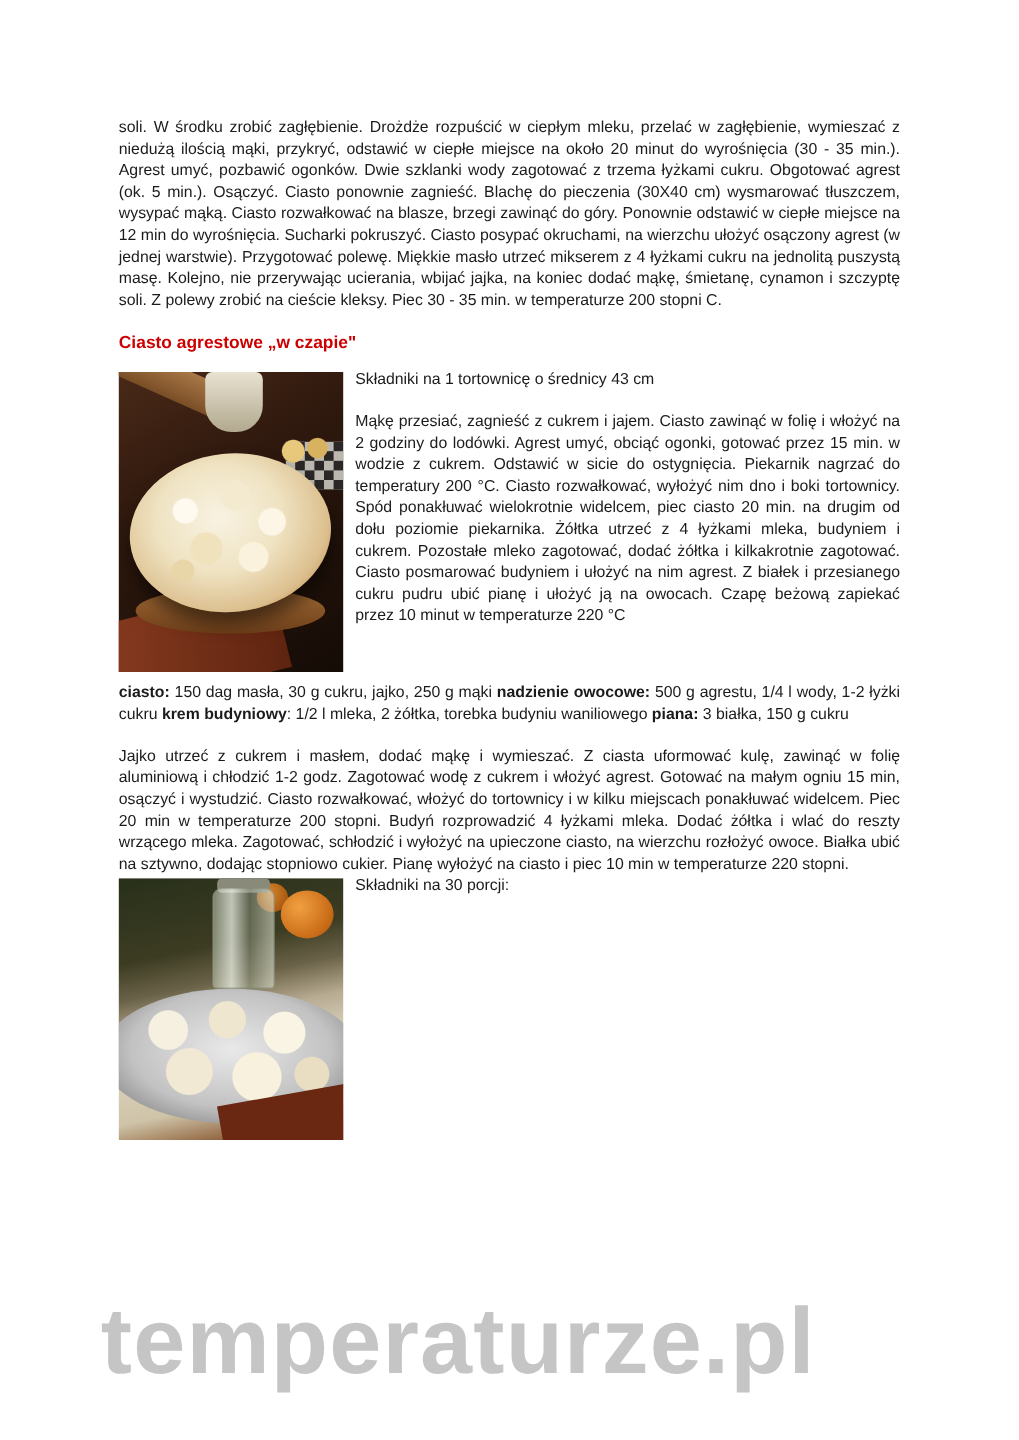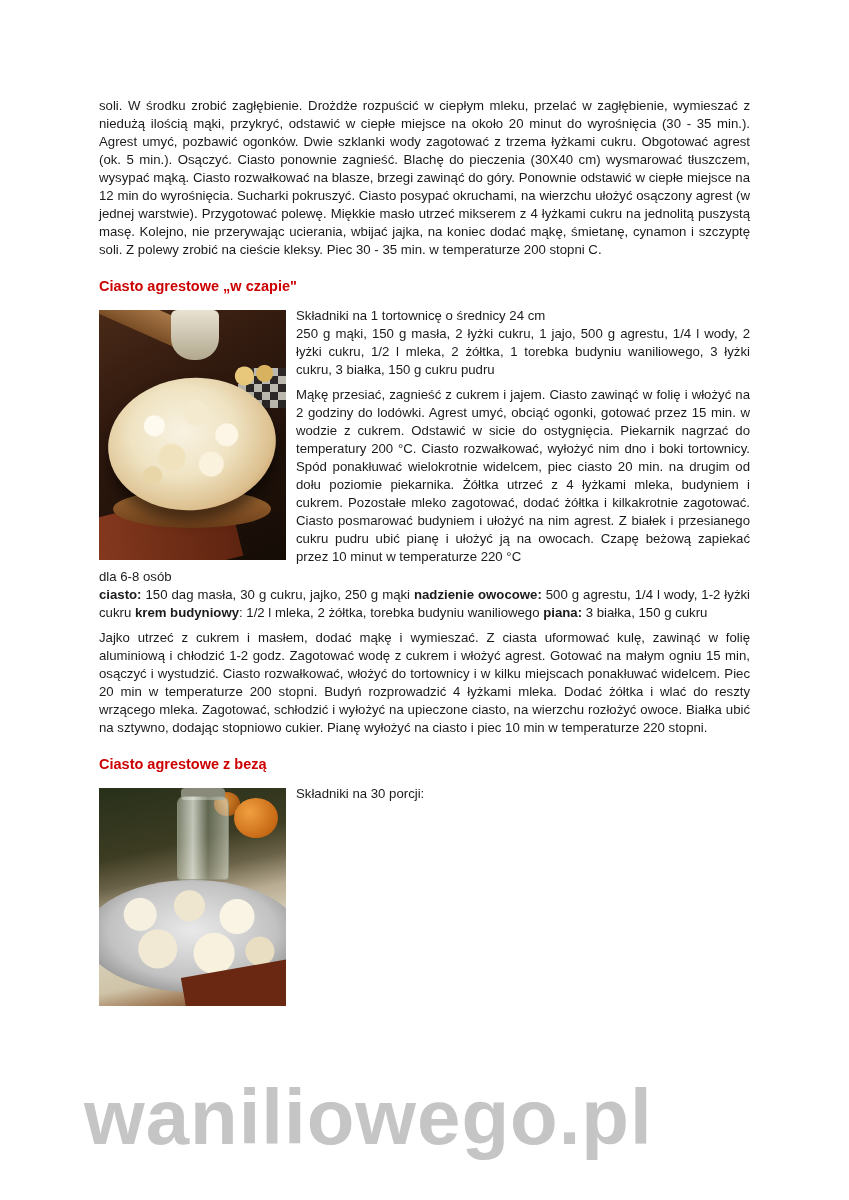--- a/index.html
+++ b/index.html
@@ -17,21 +17,21 @@
     position: absolute;
     left: 99px; top: 97px;
     width: 651px;
   }
   p.body {
     font-size: 13.2px;
     line-height: 18px;
     text-align: justify;
   }
   p.tight { margin: 0; }
-  p.spaced { margin-top: 7px; }
+  p.spaced { margin-top: 17px; }
   h2.heading {
     color: #cc0000;
     font-size: 14.5px;
     font-weight: bold;
     margin: 19px 0 13px 0;
   }
   .clearfix::after { content: ""; display: block; clear: both; }
 
   .photo {
     float: left;
@@ -120,41 +120,38 @@
     <div class="section clearfix">
       <div class="photo photo-1">
         <div class="p1-pin"></div>
         <div class="p1-jug"></div>
         <div class="p1-checker"></div>
         <div class="p1-eggs"></div>
         <div class="p1-board"></div>
         <div class="p1-crust"></div>
         <div class="p1-pie"></div>
       </div>
-      <p class="body tight">Składniki na 1 tortownicę o średnicy 24 cm</p>
-      <p class="body tight">250 g mąki, 150 g masła, 2 łyżki cukru, 1 jajo, 500 g agrestu, 1/4 l wody, 2 łyżki cukru, 1/2 l mleka, 2 żółtka, 1 torebka budyniu waniliowego, 3 łyżki cukru, 3 białka, 150 g cukru pudru</p>
+      <p class="body tight">Składniki na 1 tortownicę o średnicy 43 cm</p>
       <p class="body spaced">Mąkę przesiać, zagnieść z cukrem i jajem. Ciasto zawinąć w folię i włożyć na 2 godziny do lodówki. Agrest umyć, obciąć ogonki, gotować przez 15 min. w wodzie z cukrem. Odstawić w sicie do ostygnięcia. Piekarnik nagrzać do temperatury 200 °C. Ciasto rozwałkować, wyłożyć nim dno i boki tortownicy. Spód ponakłuwać wielokrotnie widelcem, piec ciasto 20 min. na drugim od dołu poziomie piekarnika. Żółtka utrzeć z 4 łyżkami mleka, budyniem i cukrem. Pozostałe mleko zagotować, dodać żółtka i kilkakrotnie zagotować. Ciasto posmarować budyniem i ułożyć na nim agrest. Z białek i przesianego cukru pudru ubić pianę i ułożyć ją na owocach. Czapę beżową zapiekać przez 10 minut w temperaturze 220 °C</p>
     </div>
 
     <div class="section">
-      <p class="body tight">dla 6-8 osób</p>
       <p class="body tight"><span style="font-weight: bold;">ciasto:</span><span> 150 dag masła, 30 g cukru, jajko, 250 g mąki </span><span style="font-weight: bold;">nadzienie owocowe:</span><span> 500 g agrestu, 1/4 l wody, 1-2 łyżki cukru </span><span style="font-weight: bold;">krem budyniowy</span><span>: 1/2 l mleka, 2 żółtka, torebka budyniu waniliowego </span><span style="font-weight: bold;">piana:</span><span> 3 białka, 150 g cukru</span></p>
       <p class="body spaced">Jajko utrzeć z cukrem i masłem, dodać mąkę i wymieszać. Z ciasta uformować kulę, zawinąć w folię aluminiową i chłodzić 1-2 godz. Zagotować wodę z cukrem i włożyć agrest. Gotować na małym ogniu 15 min, osączyć i wystudzić. Ciasto rozwałkować, włożyć do tortownicy i w kilku miejscach ponakłuwać widelcem. Piec 20 min w temperaturze 200 stopni. Budyń rozprowadzić 4 łyżkami mleka. Dodać żółtka i wlać do reszty wrzącego mleka. Zagotować, schłodzić i wyłożyć na upieczone ciasto, na wierzchu rozłożyć owoce. Białka ubić na sztywno, dodając stopniowo cukier. Pianę wyłożyć na ciasto i piec 10 min w temperaturze 220 stopni.</p>
     </div>
 
-    <h2 class="heading">Ciasto agrestowe z bezą</h2>
     <div class="section clearfix">
       <div class="photo photo-2">
         <div class="p2-orange2"></div>
         <div class="p2-orange"></div>
         <div class="p2-jar-lid"></div>
         <div class="p2-jar"></div>
         <div class="p2-platter"></div>
         <div class="p2-cake"></div>
         <div class="p2-table"></div>
       </div>
       <p class="body tight">Składniki na 30 porcji:</p>
     </div>
 
   </div>
 
-  <div class="watermark">waniliowego.pl</div>
+  <div class="watermark">temperaturze.pl</div>
 </div>
 
 </body></html>

